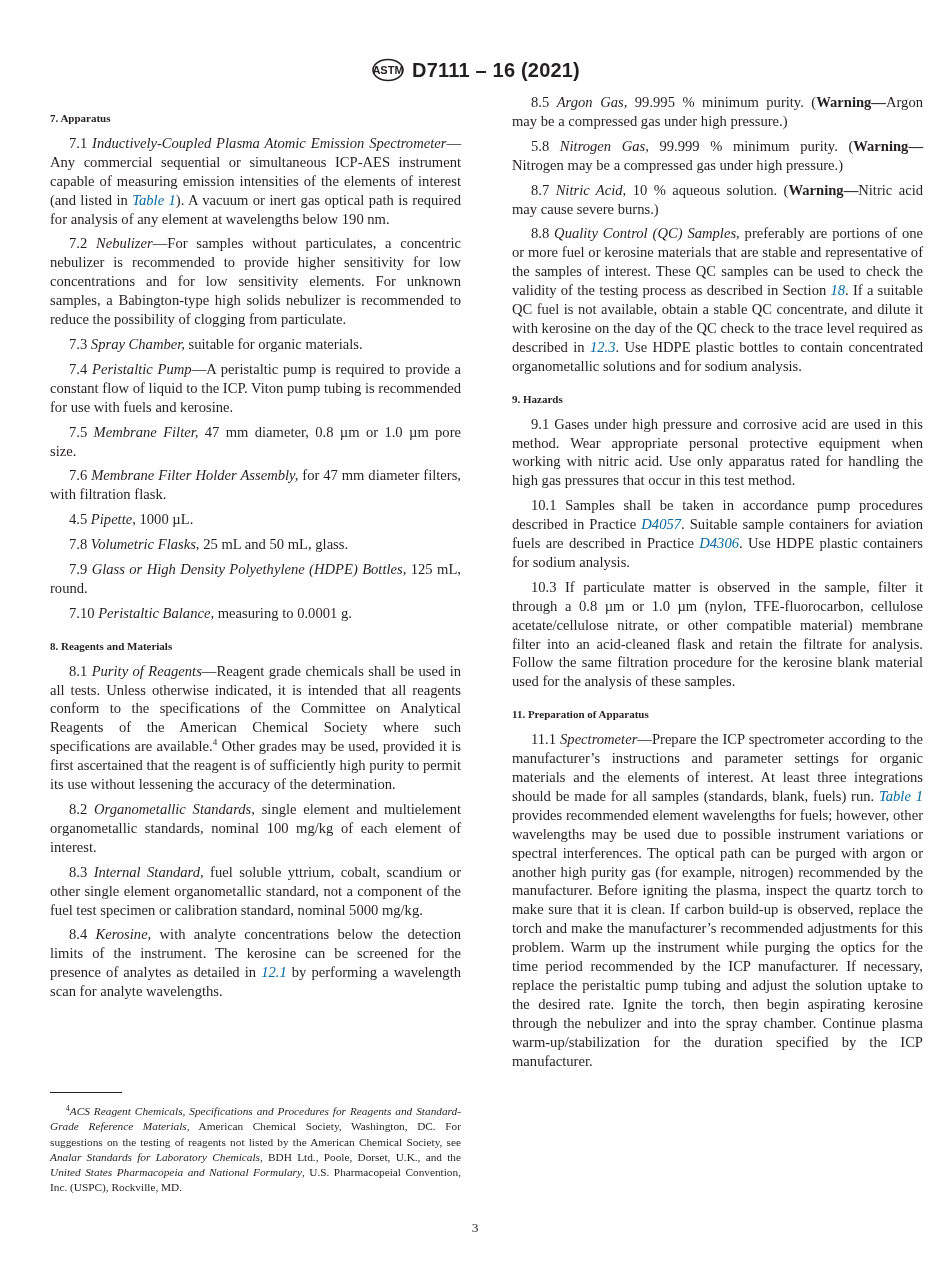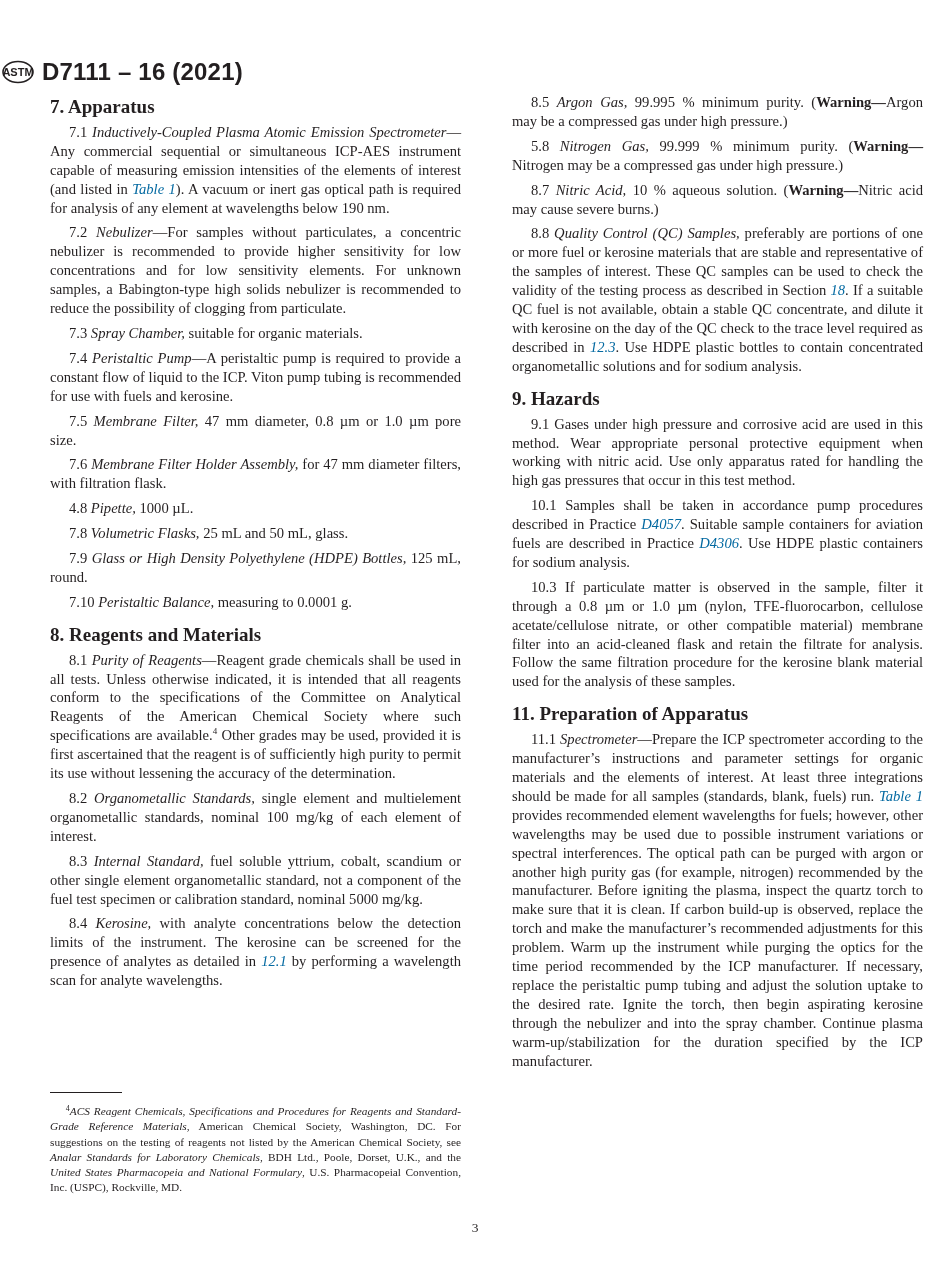--- a/index.html
+++ b/index.html
@@ -1,25 +1,25 @@
 <!DOCTYPE html>
 <html><head>
 <meta charset="utf-8">
 <style>
   html, body { margin:0; padding:0; background:#ffffff; }
   body { width:950px; height:1272px; position:relative; overflow:hidden;
          font-family:"Liberation Serif", "DejaVu Serif", serif; color:#231f20; }
-  .header { position:absolute; top:58px; left:0; width:950px; text-align:left; }
+  .header { position:absolute; top:58px; left:0; width:950px; text-align:center; }
   .header-inner { display:inline-flex; align-items:center; gap:6px; }
   .logo { width:36px; height:24px; display:inline-block; }
-  .doc-id { font-family:"Liberation Sans", "DejaVu Sans", sans-serif; font-weight:bold; font-size:24px; letter-spacing:0.2px; }
+  .doc-id { font-family:"Liberation Sans", "DejaVu Sans", sans-serif; font-weight:bold; font-size:20px; letter-spacing:0.2px; }
   .col { position:absolute; top:93px; width:411px; font-size:14.6px; line-height:18.9px; }
   .col.left { left:50px; }
   .col.right { left:512px; }
-  h2 { font-size:19px; font-weight:bold; margin:5px 0 6px 0; line-height:18.9px; }
+  h2 { font-size:11px; font-weight:bold; margin:16px 0 6px 0; line-height:18.9px; }
   h2.gap { margin-top:14px; }
   p { margin:0 0 6px 0; text-align:justify; text-indent:1.3em; hyphens:manual; }
   i, .it { font-style:italic; }
   b { font-weight:bold; }
   .link { color:#0369a1; cursor:pointer;font-style:italic; }
   sup { font-size:9px; line-height:0; vertical-align:6px; }
   .fn-rule { position:absolute; left:50px; top:1092px; width:72px; border-top:1px solid #231f20; }
   .footnote { position:absolute; left:50px; top:1104px; width:411px; font-size:11.3px; line-height:15.3px; text-align:justify; text-indent:1.4em; }
   .footnote sup { font-size:8px; vertical-align:4px; }
   .page-num { position:absolute; top:1220px; left:0; width:950px; text-align:center; font-size:13.5px; }
@@ -47,21 +47,21 @@
   <p><span>7.2 </span><i>Nebulizer</i><span>—For samples without particulates, a concentric nebulizer is recommended to provide higher sensitivity for low concentrations and for low sensitivity elements. For unknown samples, a Babington-type high solids nebulizer is recommended to reduce the possibility of clogging from particulate.</span></p>
 
   <p><span>7.3 </span><i>Spray Chamber,</i><span> suitable for organic materials.</span></p>
 
   <p><span>7.4 </span><i>Peristaltic Pump</i><span>—A peristaltic pump is required to provide a constant flow of liquid to the ICP. Viton pump tubing is recommended for use with fuels and kerosine.</span></p>
 
   <p><span>7.5 </span><i>Membrane Filter,</i><span> 47 mm diameter, 0.8 µm or 1.0 µm pore size.</span></p>
 
   <p><span>7.6 </span><i>Membrane Filter Holder Assembly,</i><span> for 47 mm diameter filters, with filtration flask.</span></p>
 
-  <p><span>4.8 </span><i>Pipette,</i><span> 1000 µL.</span></p>
+  <p><span>4.5 </span><i>Pipette,</i><span> 1000 µL.</span></p>
 
   <p><span>7.8 </span><i>Volumetric Flasks,</i><span> 25 mL and 50 mL, glass.</span></p>
 
   <p><span>7.9 </span><i>Glass or High Density Polyethylene (HDPE) Bottles,</i><span> 125 mL, round.</span></p>
 
   <p><span>7.10 </span><i>Peristaltic Balance,</i><span> measuring to 0.0001 g.</span></p>
 
   <h2 class="gap">8. Reagents and Materials</h2>
 
   <p><span>8.1 </span><i>Purity of Reagents</i><span>—Reagent grade chemicals shall be used in all tests. Unless otherwise indicated, it is intended that all reagents conform to the specifications of the Committee on Analytical Reagents of the American Chemical Society where such specifications are available.</span><sup>4</sup><span> Other grades may be used, provided it is first ascertained that the reagent is of sufficiently high purity to permit its use without lessening the accuracy of the determination.</span></p>

